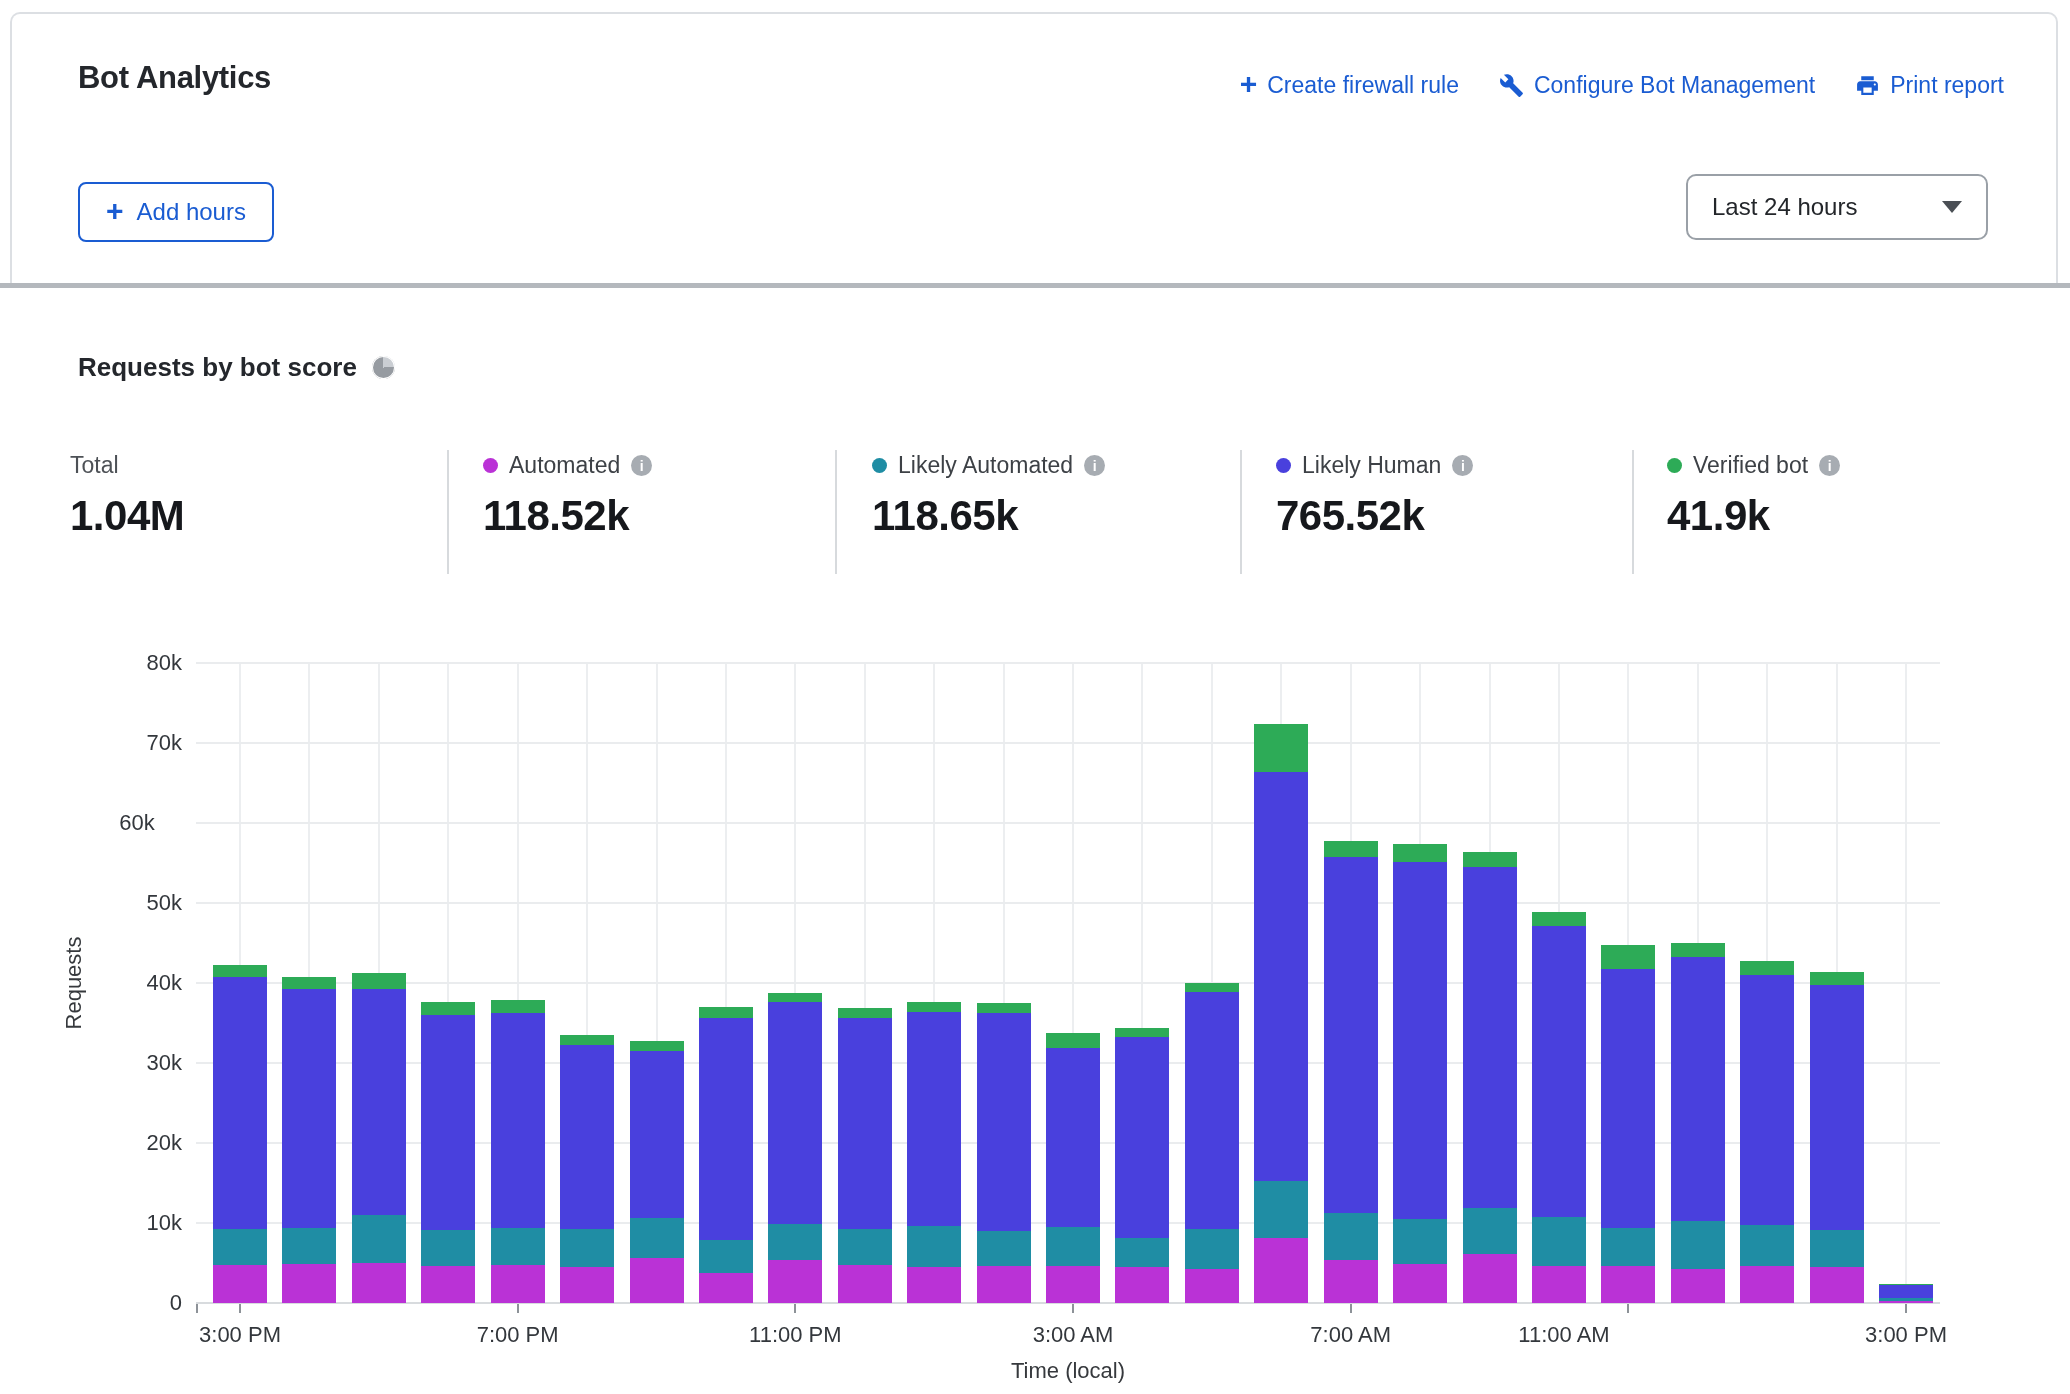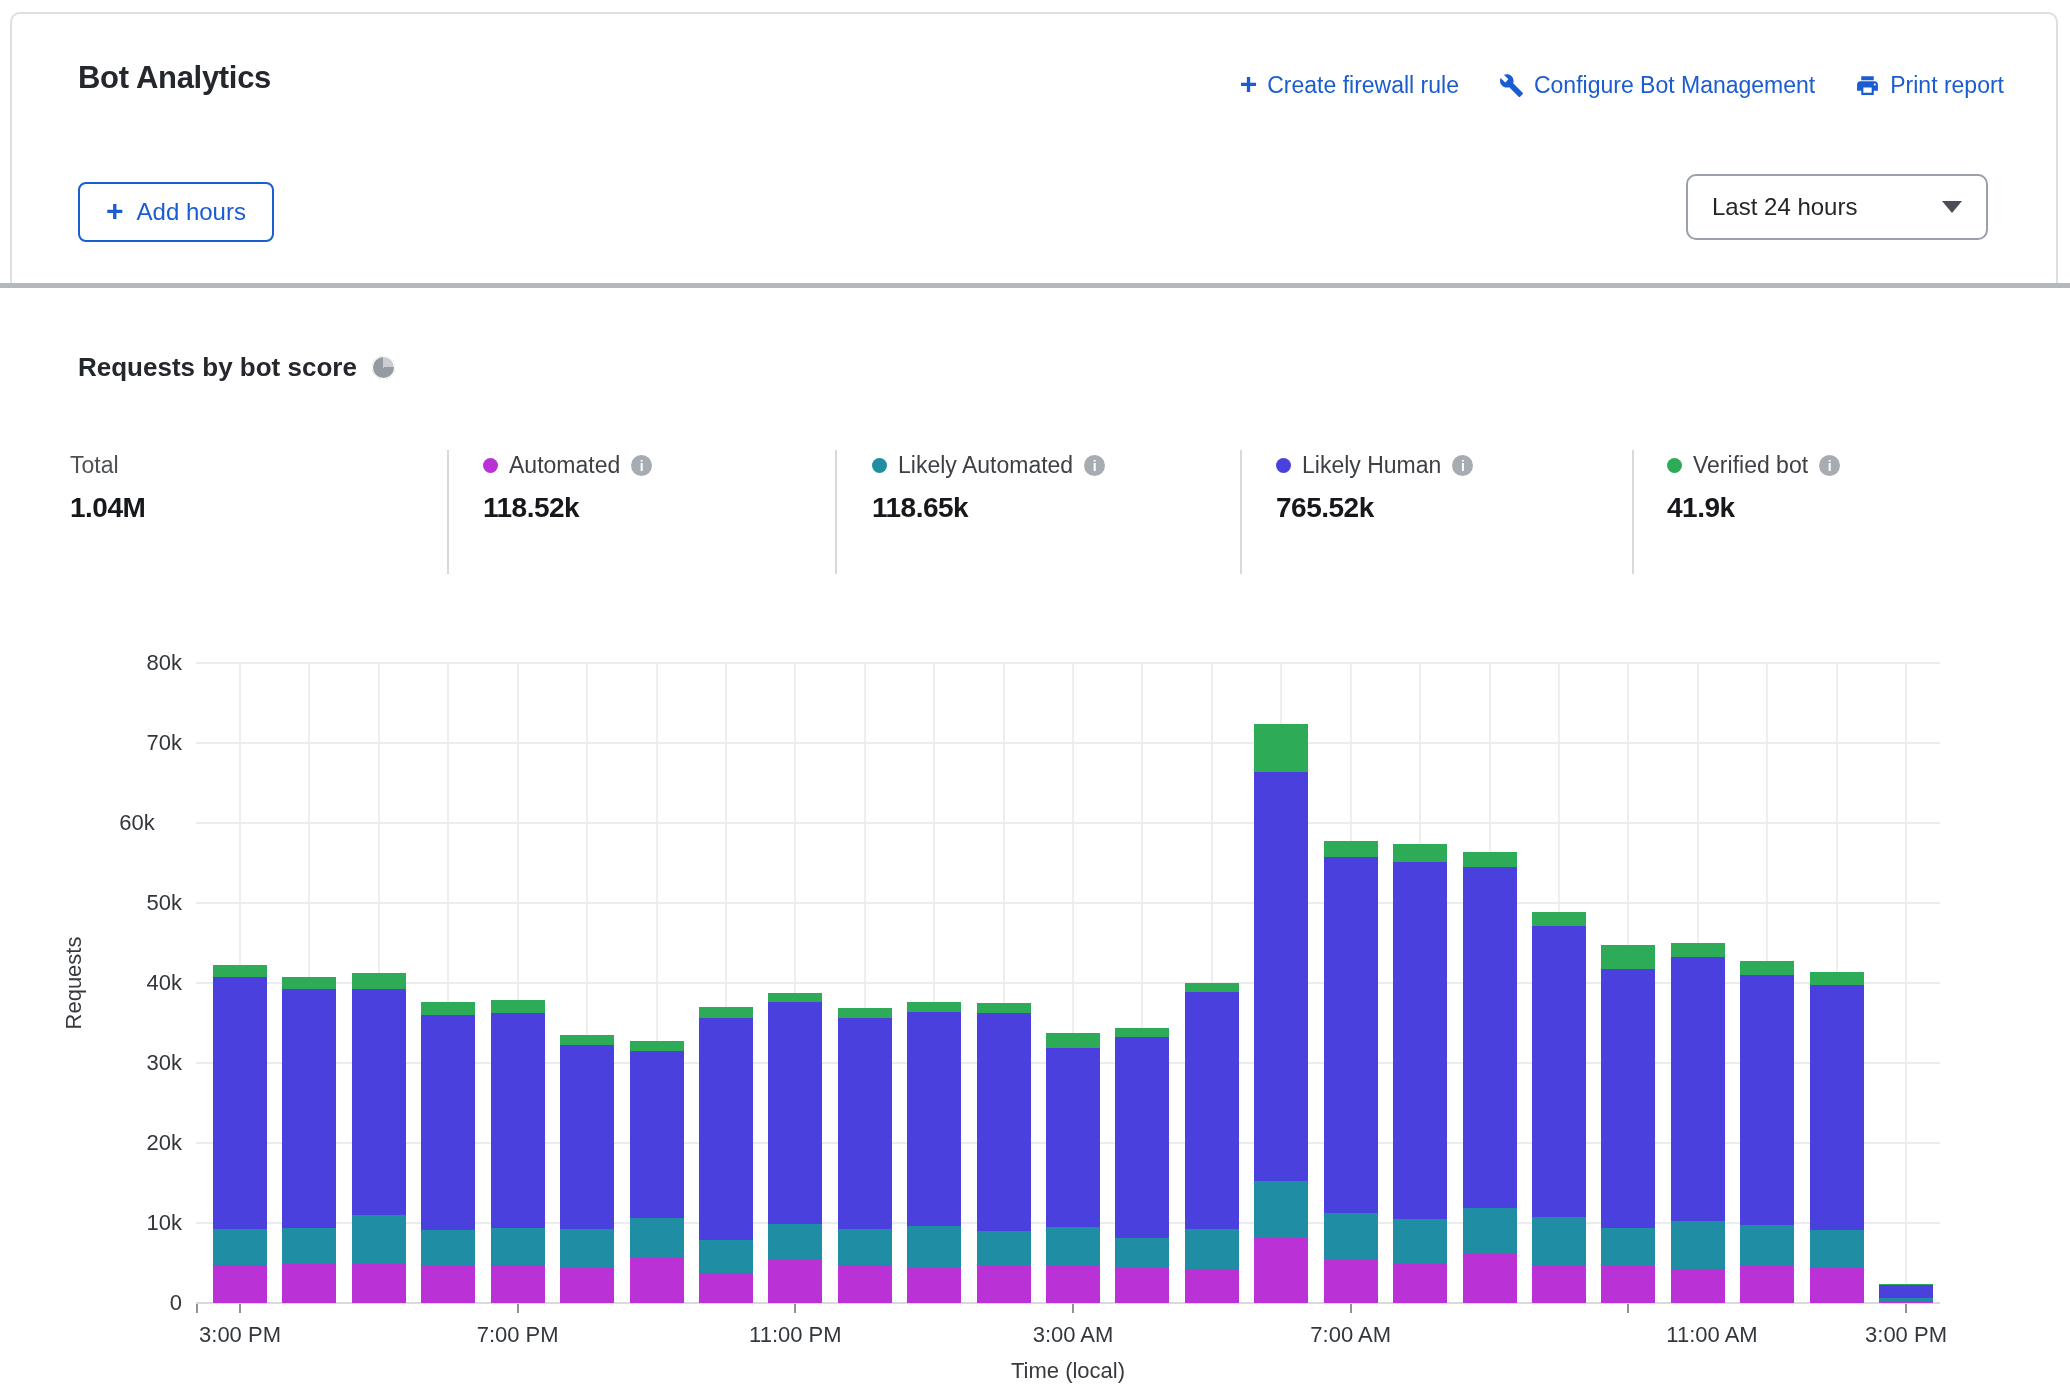--- a/index.html
+++ b/index.html
@@ -58,21 +58,21 @@
   
   .stat{position:absolute;top:452px;}
   .stat-label-row{display:flex;align-items:center;gap:11px;font-size:23px;color:#3d4146;}
   .stat-label-row .total-label{color:#4d5156;}
   .dot{width:15px;height:15px;border-radius:50%;flex:none;}
   .info-icon{
     width:21px;height:21px;border-radius:50%;background:#a7acb2;color:#fff;
     font-size:14px;font-weight:700;display:flex;align-items:center;justify-content:center;
     font-style:normal;flex:none;
   }
-  .stat-value{margin-top:13px;font-size:28px;font-weight:700;color:#16181c;letter-spacing:-0.5px;}
+  .stat-value{margin-top:13px;font-size:42px;font-weight:700;color:#16181c;letter-spacing:-0.5px;}
   .stat-divider{position:absolute;top:450px;width:2px;height:124px;background:#d7dadd;}
 
   
   #chart{position:absolute;left:0;top:0;width:2070px;height:1394px;pointer-events:none;}
   .grid-h,.grid-v,.x-tick{position:absolute;}
   .grid-h{background:#eaecee;height:2px;}
   .grid-h.baseline{background:#d8dbde;}
   .grid-v{background:#eceef0;width:2px;}
   .bar-seg{position:absolute;pointer-events:auto;}
   .y-tick-label{
@@ -336,18 +336,18 @@
     <div class="x-tick-label" style="left: 240px;">3:00 PM</div>
     <div class="x-tick" style="left: 516.667px;"></div>
     <div class="x-tick-label" style="left: 517.667px;">7:00 PM</div>
     <div class="x-tick" style="left: 794.333px;"></div>
     <div class="x-tick-label" style="left: 795.333px;">11:00 PM</div>
     <div class="x-tick" style="left: 1072px;"></div>
     <div class="x-tick-label" style="left: 1073px;">3:00 AM</div>
     <div class="x-tick" style="left: 1349.67px;"></div>
     <div class="x-tick-label" style="left: 1350.67px;">7:00 AM</div>
     <div class="x-tick" style="left: 1627.33px;"></div>
-    <div class="x-tick-label" style="left: 1712px;">11:00 AM</div>
+    <div class="x-tick-label" style="left: 1564px;">11:00 AM</div>
     <div class="x-tick" style="left: 1905px;"></div>
     <div class="x-tick-label" style="left: 1906px;">3:00 PM</div>
   </div>
 <div class="axis-title-y">Requests</div>
 <div class="axis-title-x">Time (local)</div>
 
 </body></html>

